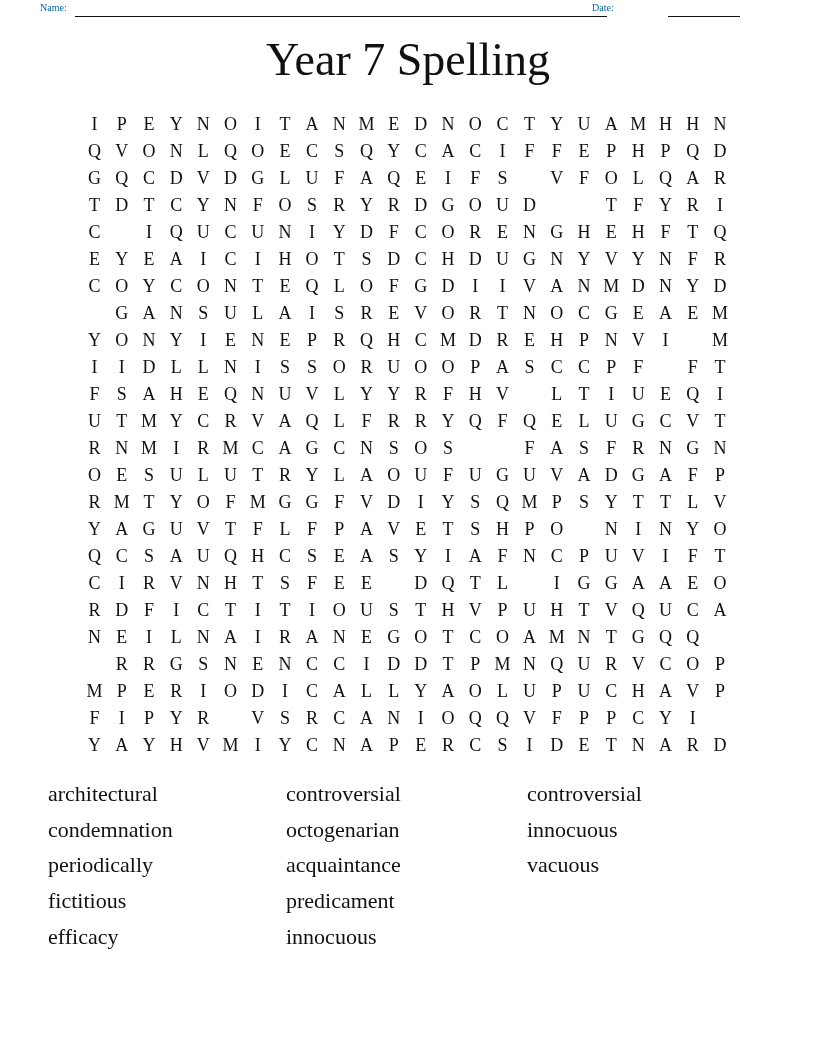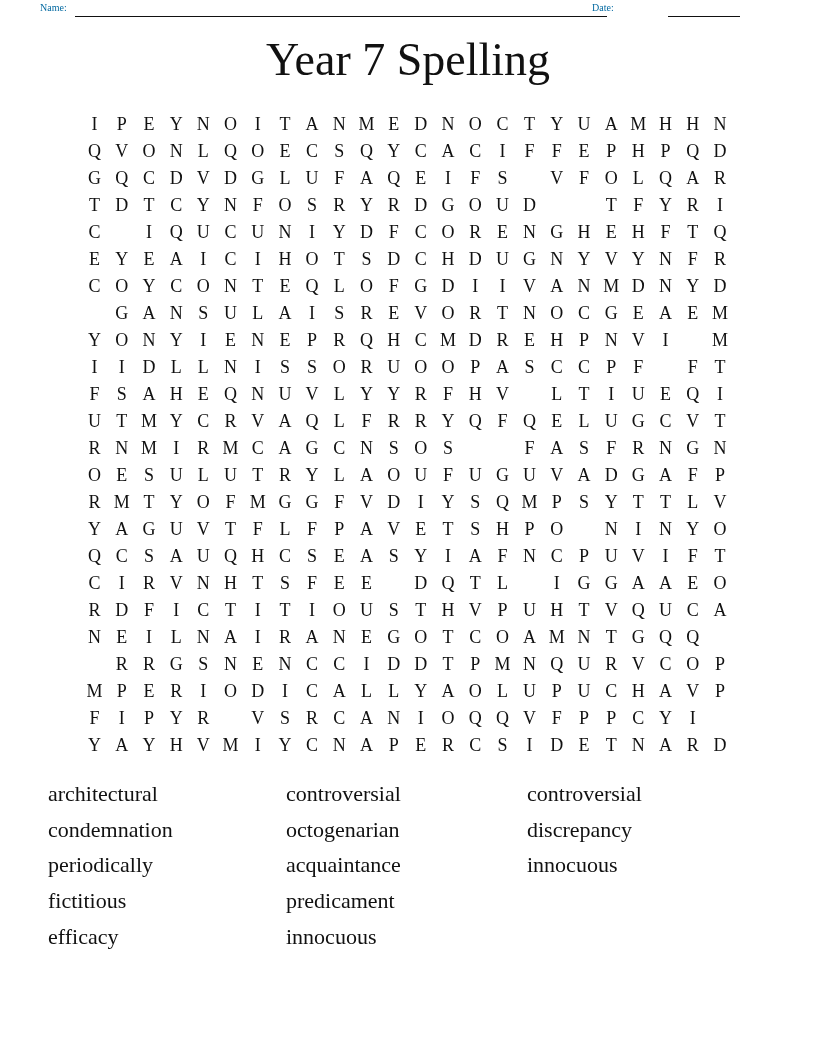--- a/index.html
+++ b/index.html
@@ -677,17 +677,17 @@
       </div>
       <div class="word-col">
         <div class="word">controversial</div>
         <div class="word">octogenarian</div>
         <div class="word">acquaintance</div>
         <div class="word">predicament</div>
         <div class="word">innocuous</div>
       </div>
       <div class="word-col">
         <div class="word">controversial</div>
-        <div class="word">discrepancy</div>
         <div class="word">innocuous</div>
+        <div class="word">vacuous</div>
       </div>
     </div>
 </div>
 
 </body></html>

